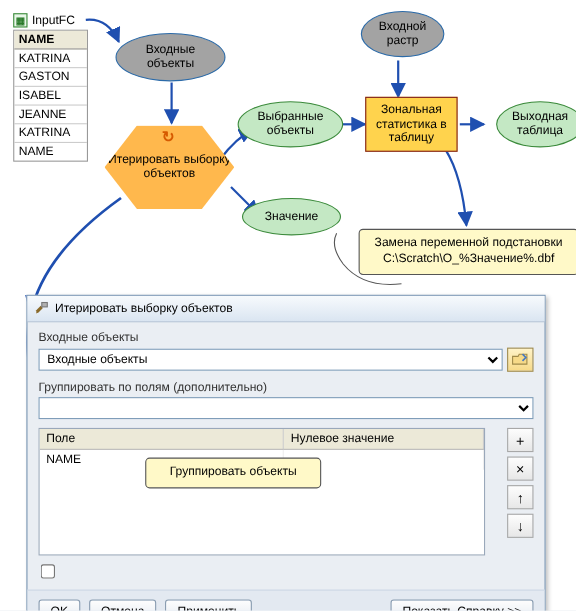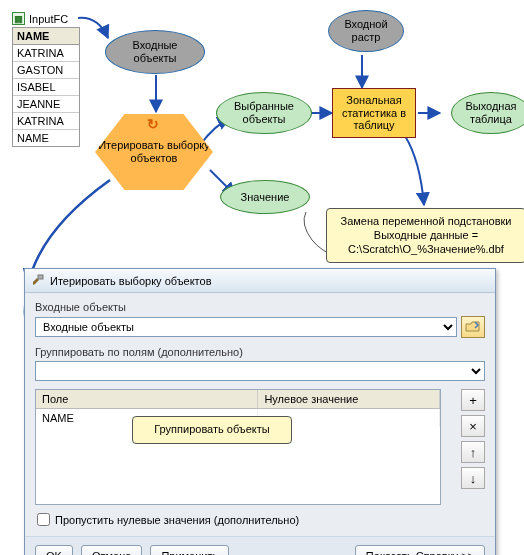--- a/index.html
+++ b/index.html
@@ -99,21 +99,20 @@
     </div>
 <div class="node rect" style="left:332px;top:88px;width:84px;height:50px">
       <span>Зональная статистика в таблицу</span>
     </div>
 <div class="node ellipse green" style="left:451px;top:92px;width:80px;height:42px">
       <span>Выходная таблица</span>
     </div>
 
 <div class="callout" style="left:326px;top:208px;width:200px">
   <div>Замена переменной подстановки</div>
-  <div>Выходные данные =</div>
   <div>C:\Scratch\O_%Значение%.dbf</div>
 </div>
 
 <div class="dialog">
   <div class="titlebar">
     <span class="ico">
       <svg viewBox="0 0 14 14">
             <path d="M2 8l4-4 2 2-4 4-2 1z" fill="#8a6a2a"></path>
             <rect x="7" y="1" width="5" height="4" fill="#b0b0b0" stroke="#777"></rect>
           </svg>
@@ -152,21 +151,20 @@
       </div>
       <div class="sidebtns">
         <button>+</button>
         <button>×</button>
         <button>↑</button>
         <button>↓</button>
       </div>
     </div>
     <div class="chk">
       <input type="checkbox" style="">
-      <span>Пропустить нулевые значения (дополнительно)</span>
     </div>
   </div>
   <div class="footer">
     <button>OK</button>
     <button>Отмена</button>
     <button>Применить</button>
     <button class="show">Показать Справку &gt;&gt;</button>
   </div>
 </div>
 

